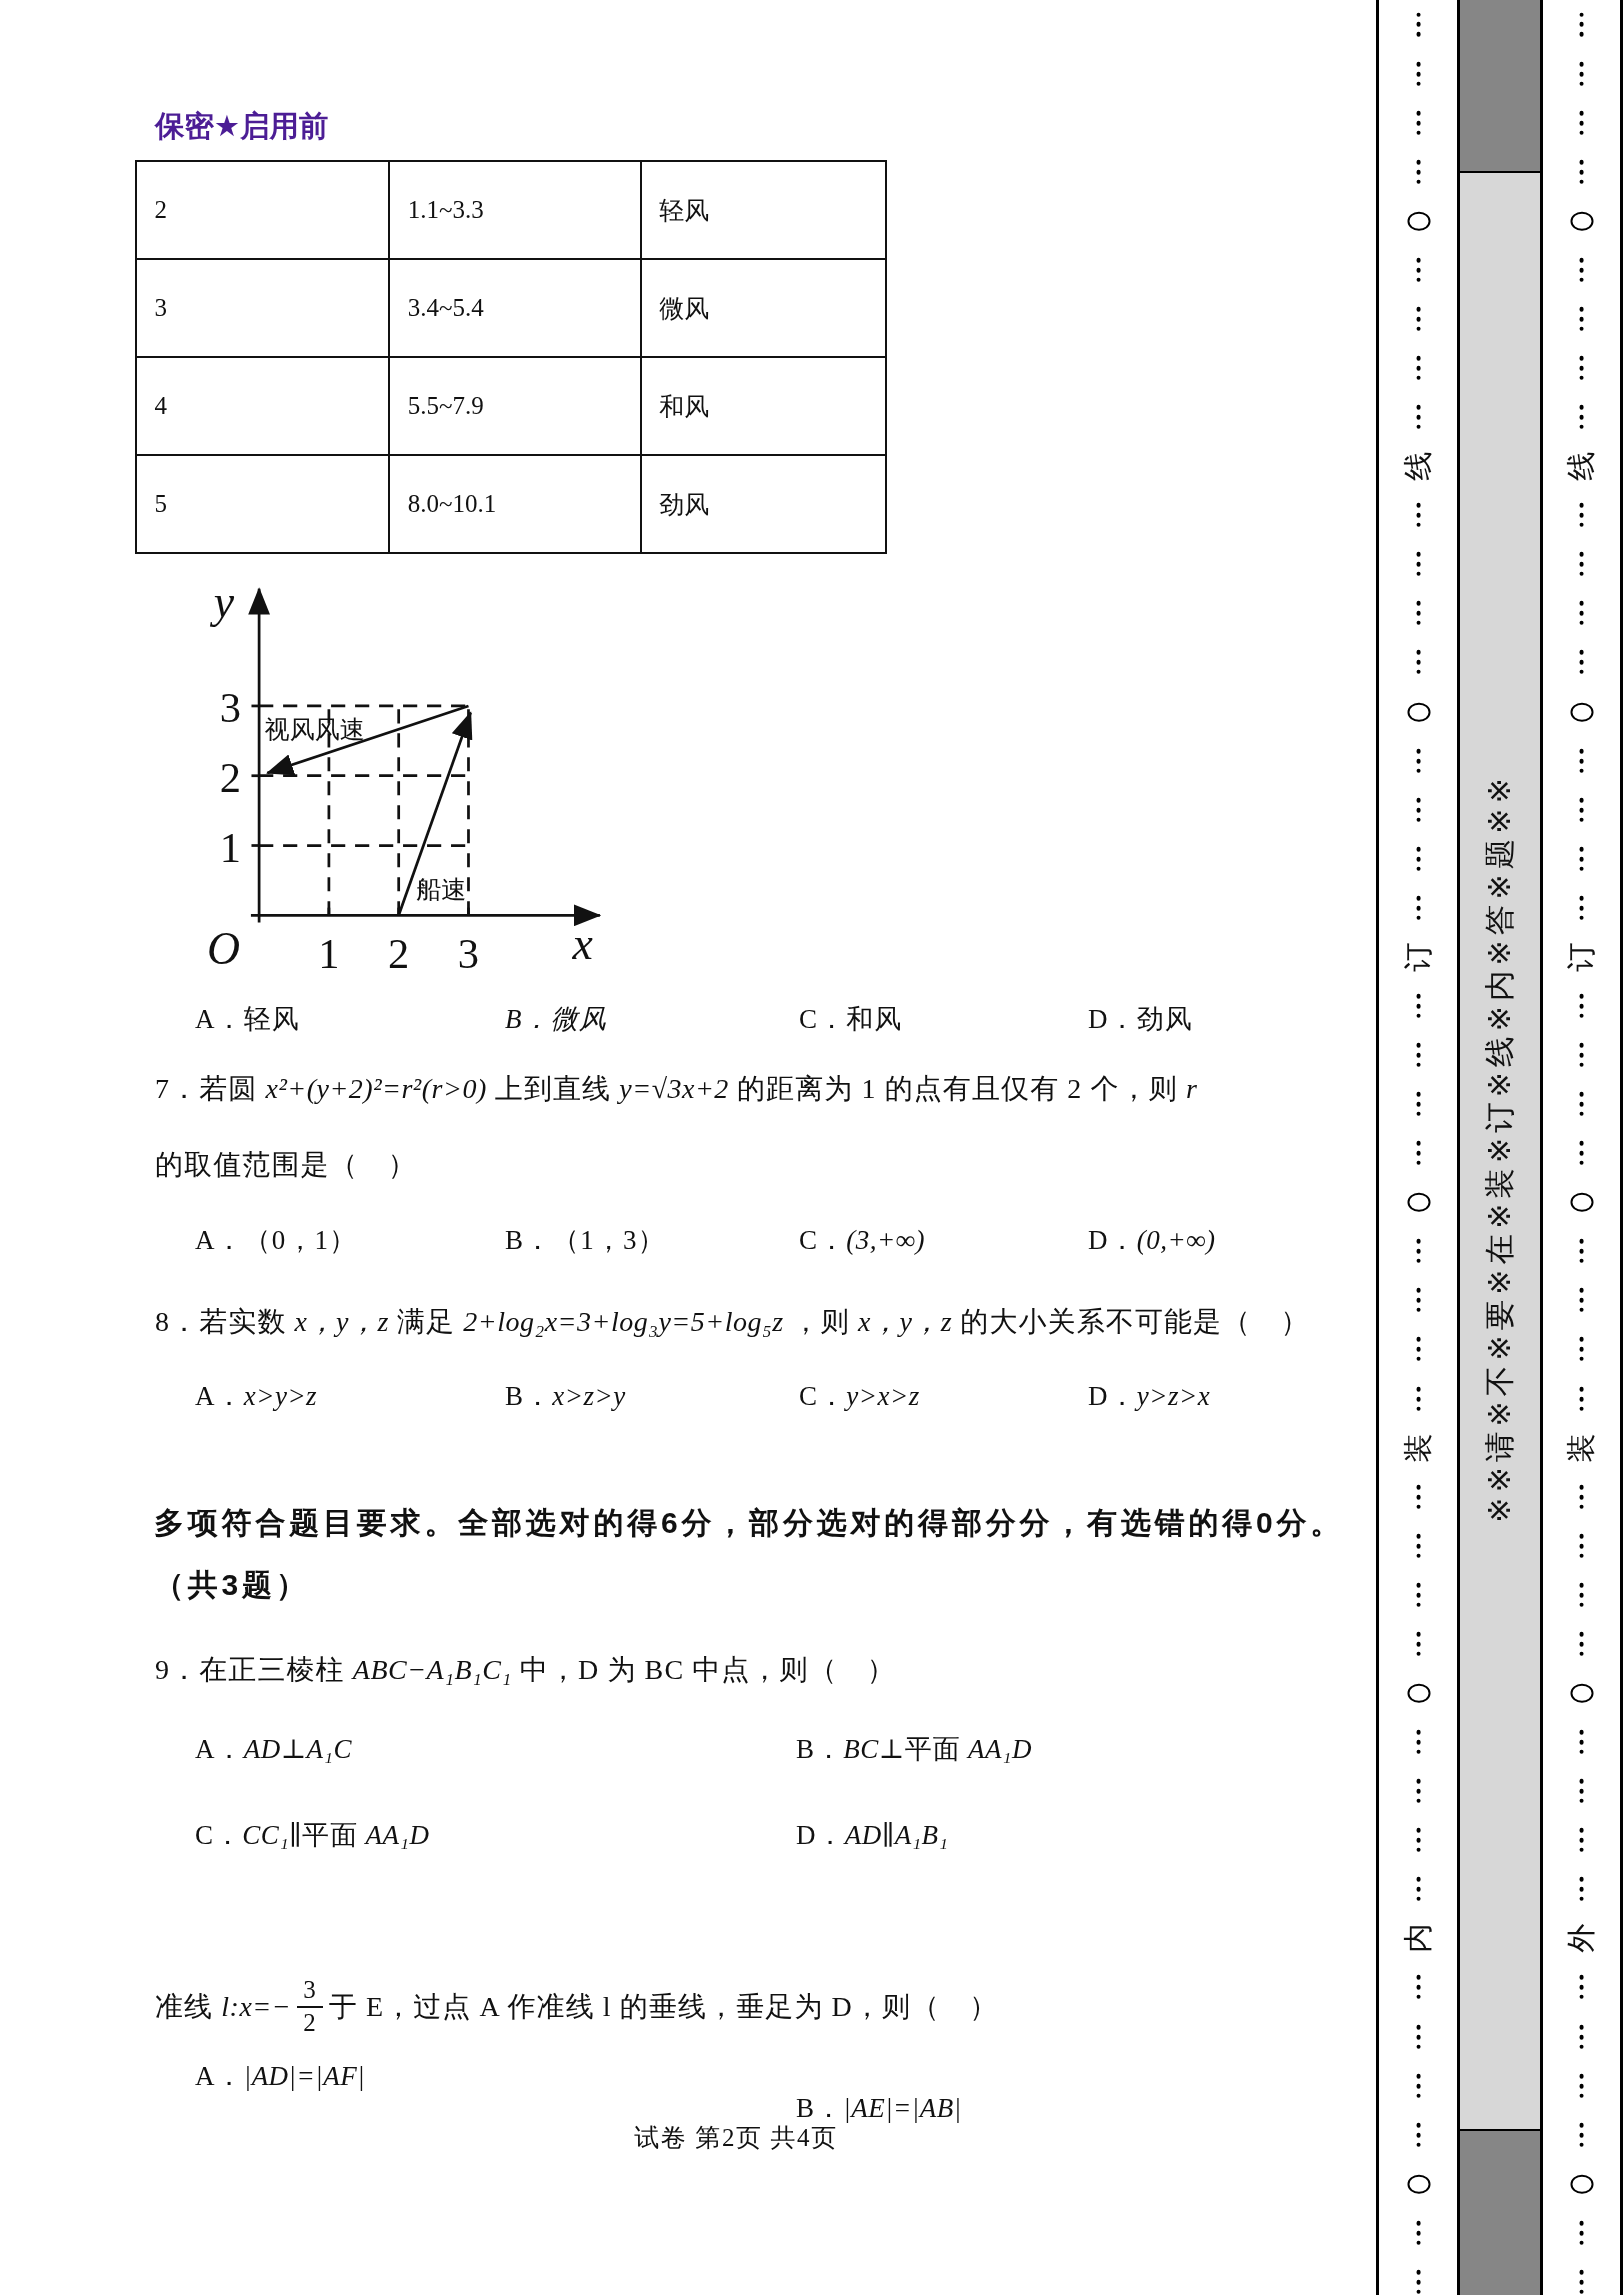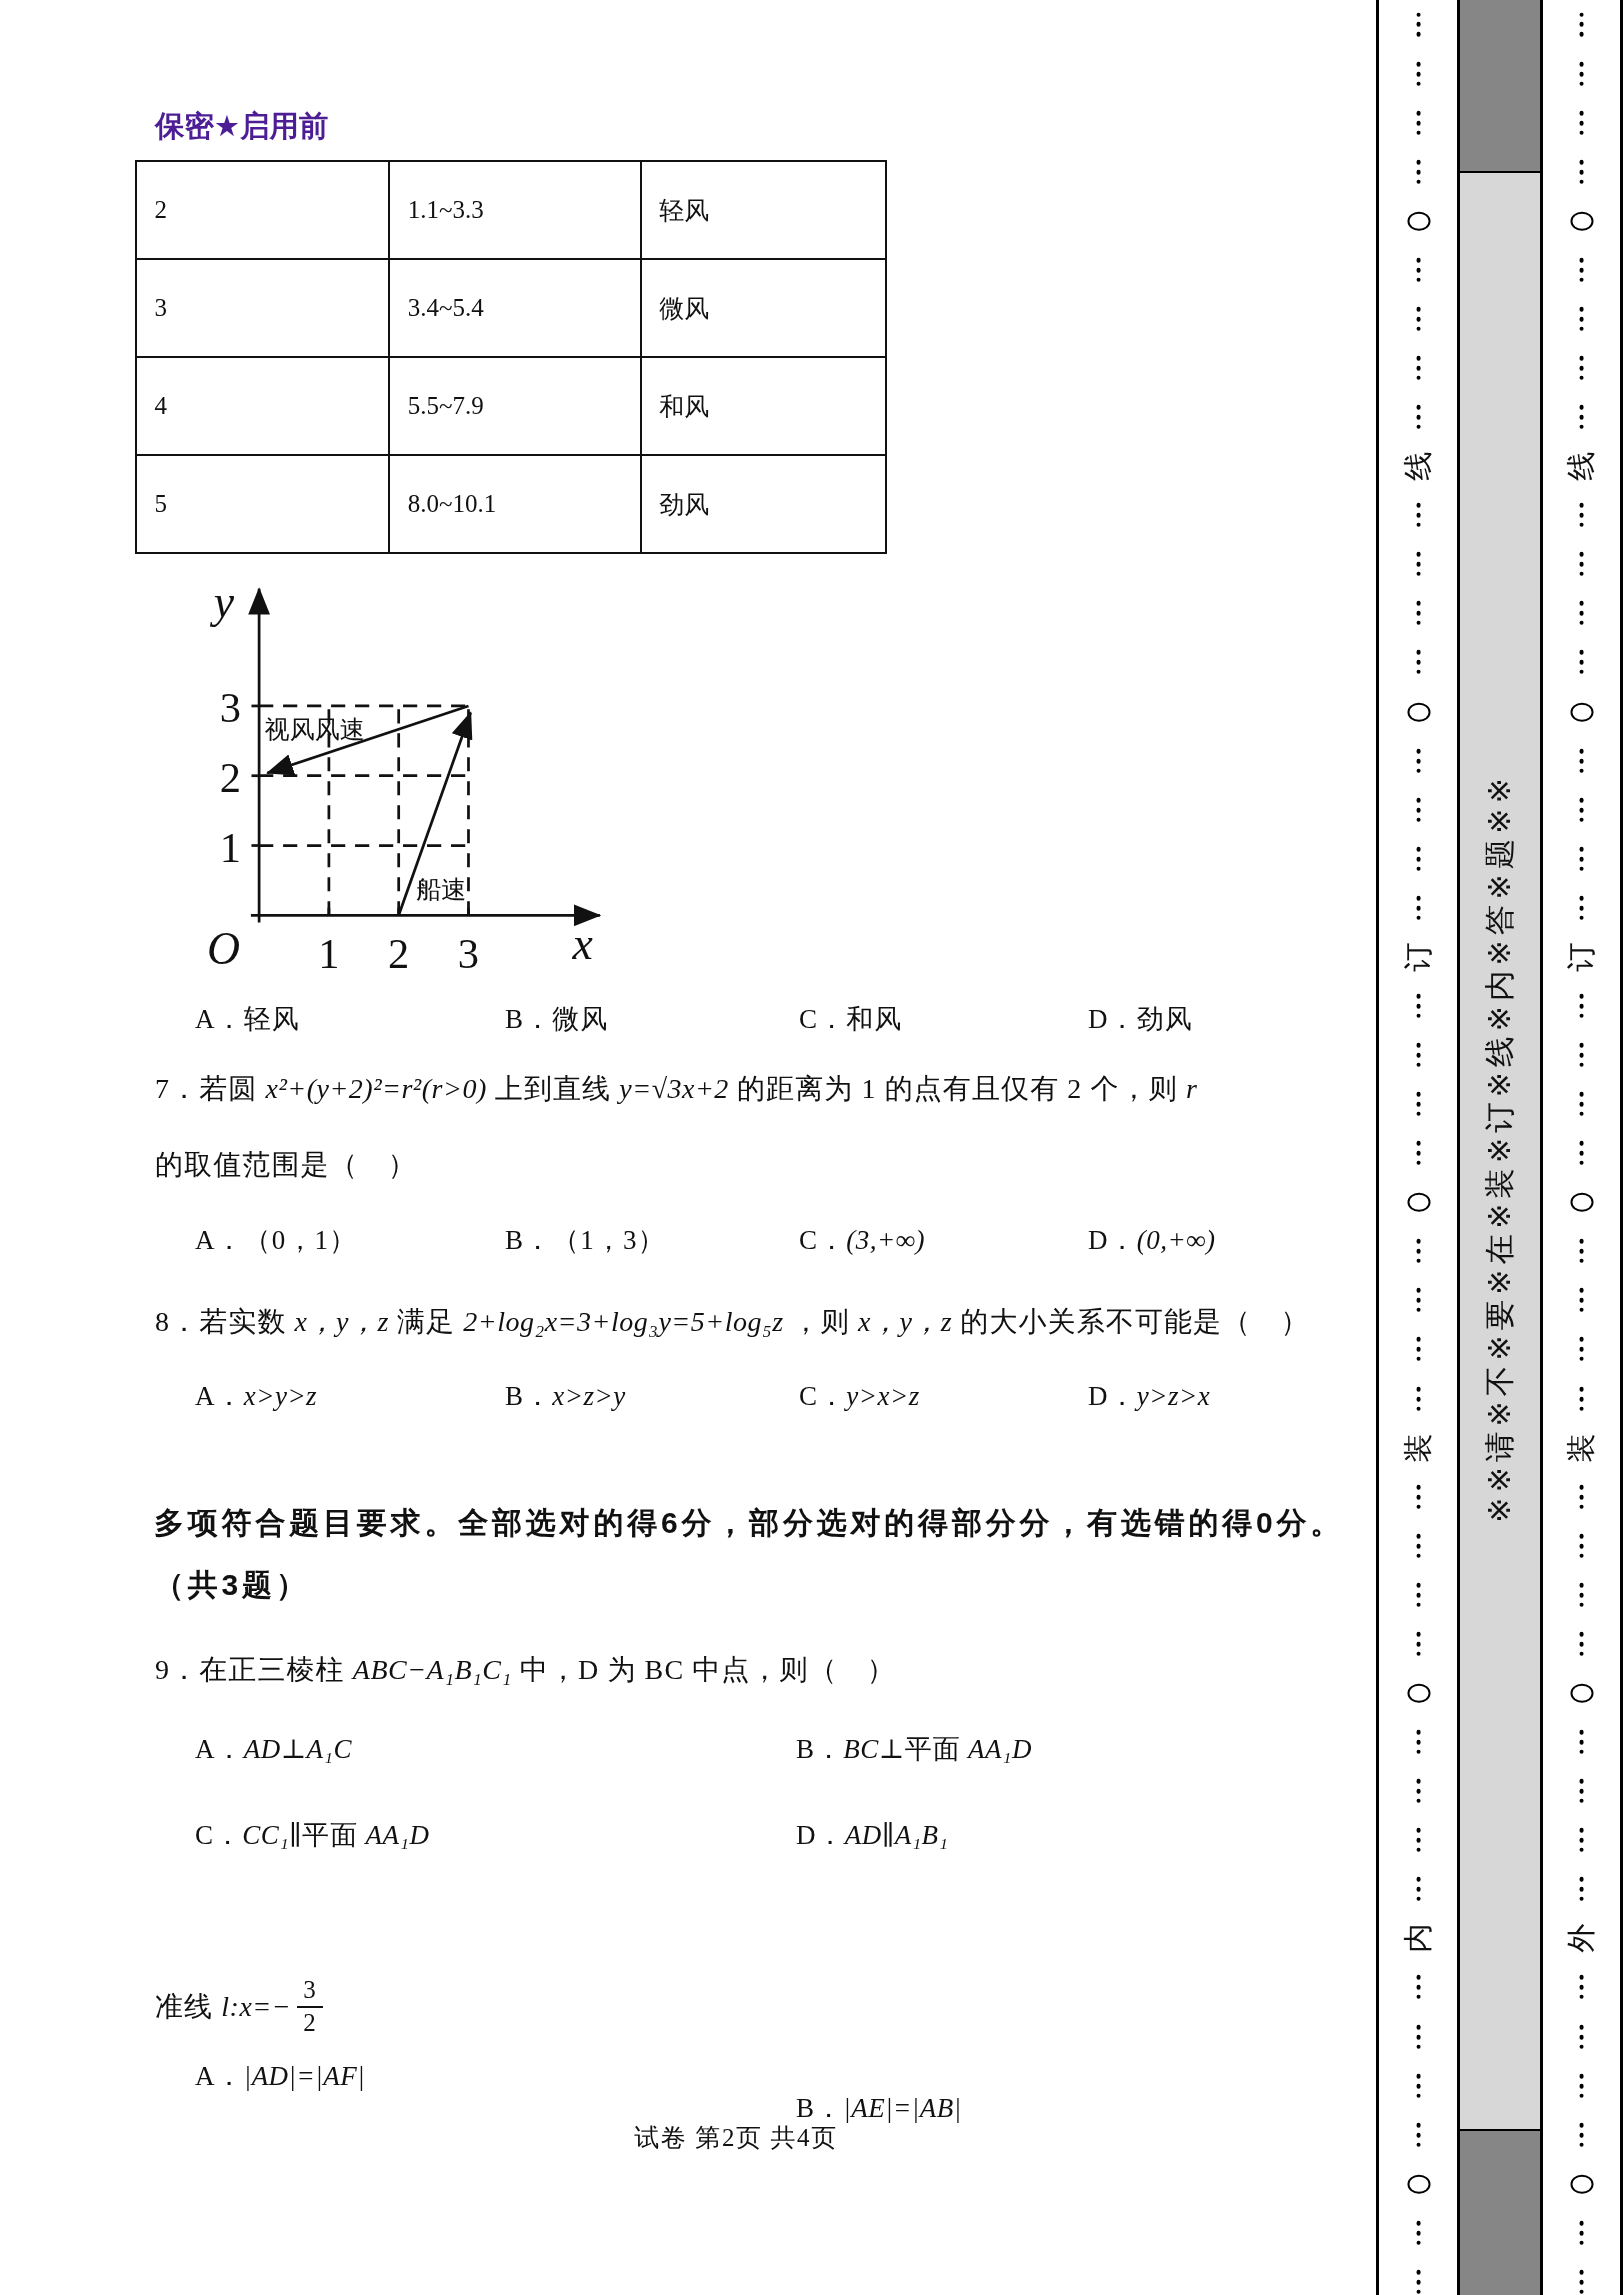--- a/index.html
+++ b/index.html
@@ -118,21 +118,21 @@
     <text class="gnum" x="401" y="755" text-anchor="middle">2</text>
     <text class="gnum" x="529" y="755" text-anchor="middle">3</text>
     <text class="gnum" x="112" y="561" text-anchor="end">1</text>
     <text class="gnum" x="112" y="433" text-anchor="end">2</text>
     <text class="gnum" x="112" y="305" text-anchor="end">3</text>
     <text class="glabel" x="155" y="333">视风风速</text>
     <text class="glabel" x="433" y="628">船速</text>
   </svg>
 
   <div class="opt" style="left:195px;top:1001px;">A．轻风</div>
-  <div class="opt" style="left:505px;top:1001px;">B．微风</div>
+  <div class="opt" style="left:505px;top:1001px;font-style:italic;">B．微风</div>
   <div class="opt" style="left:799px;top:1001px;">C．和风</div>
   <div class="opt" style="left:1088px;top:1001px;">D．劲风</div>
 
   <div class="tline" style="left:155px;top:1070px;"><span>7．若圆 </span><span class="math">x²+(y+2)²=r²(r&gt;0)</span><span> 上到直线 </span><span class="math">y=√3x+2</span><span> 的距离为 1 的点有且仅有 2 个，则 </span><span class="math">r</span></div>
   <div class="tline" style="left:155px;top:1146px;text-align:center;">的取值范围是（　）</div>
   <div class="opt" style="left:195px;top:1222px;"><span>A．</span><span>（0，1）</span></div>
   <div class="opt" style="left:505px;top:1222px;"><span>B．</span><span>（1，3）</span></div>
   <div class="opt" style="left:799px;top:1222px;"><span>C．</span><span class="math">(3,+∞)</span></div>
   <div class="opt" style="left:1088px;top:1222px;"><span>D．</span><span class="math">(0,+∞)</span></div>
 
@@ -150,20 +150,21 @@
   <div class="opt" style="left:796px;top:1731px;"><span>B．</span><span class="math">BC⊥</span><span>平面</span><span class="math"> AA₁D</span></div>
   <div class="opt" style="left:195px;top:1817px;"><span>C．</span><span class="math">CC₁∥</span><span>平面</span><span class="math"> AA₁D</span></div>
   <div class="opt" style="left:796px;top:1817px;"><span>D．</span><span class="math">AD∥A₁B₁</span></div>
 
   <div class="tline q10l2" style="left:155px;top:1960px;">
     <span><span>准线 </span><span class="math">l:x=−</span></span>
     <span class="frac">
       <span class="num">3</span>
       <span class="den">2</span>
     </span>
+    <span><span> 于 E，过点 A 作准线 l 的垂线，垂足为 D，则（　）</span></span>
   </div>
   <div class="opt" style="left:195px;top:2058px;"><span>A．</span><span class="math">|AD|=|AF|</span></div>
   <div class="opt" style="left:796px;top:2058px;margin-top:32px;"><span>B．</span><span class="math">|AE|=|AB|</span></div>
 
   <div class="footer">试卷 第2页 共4页</div>
 
   <div class="vline" style="left:1376px;"></div>
   <div class="strip" style="left:1379px;width:79px;">
       <div class="dotgroup" style="top: 24.5px;">
         <div class="dot"></div>

